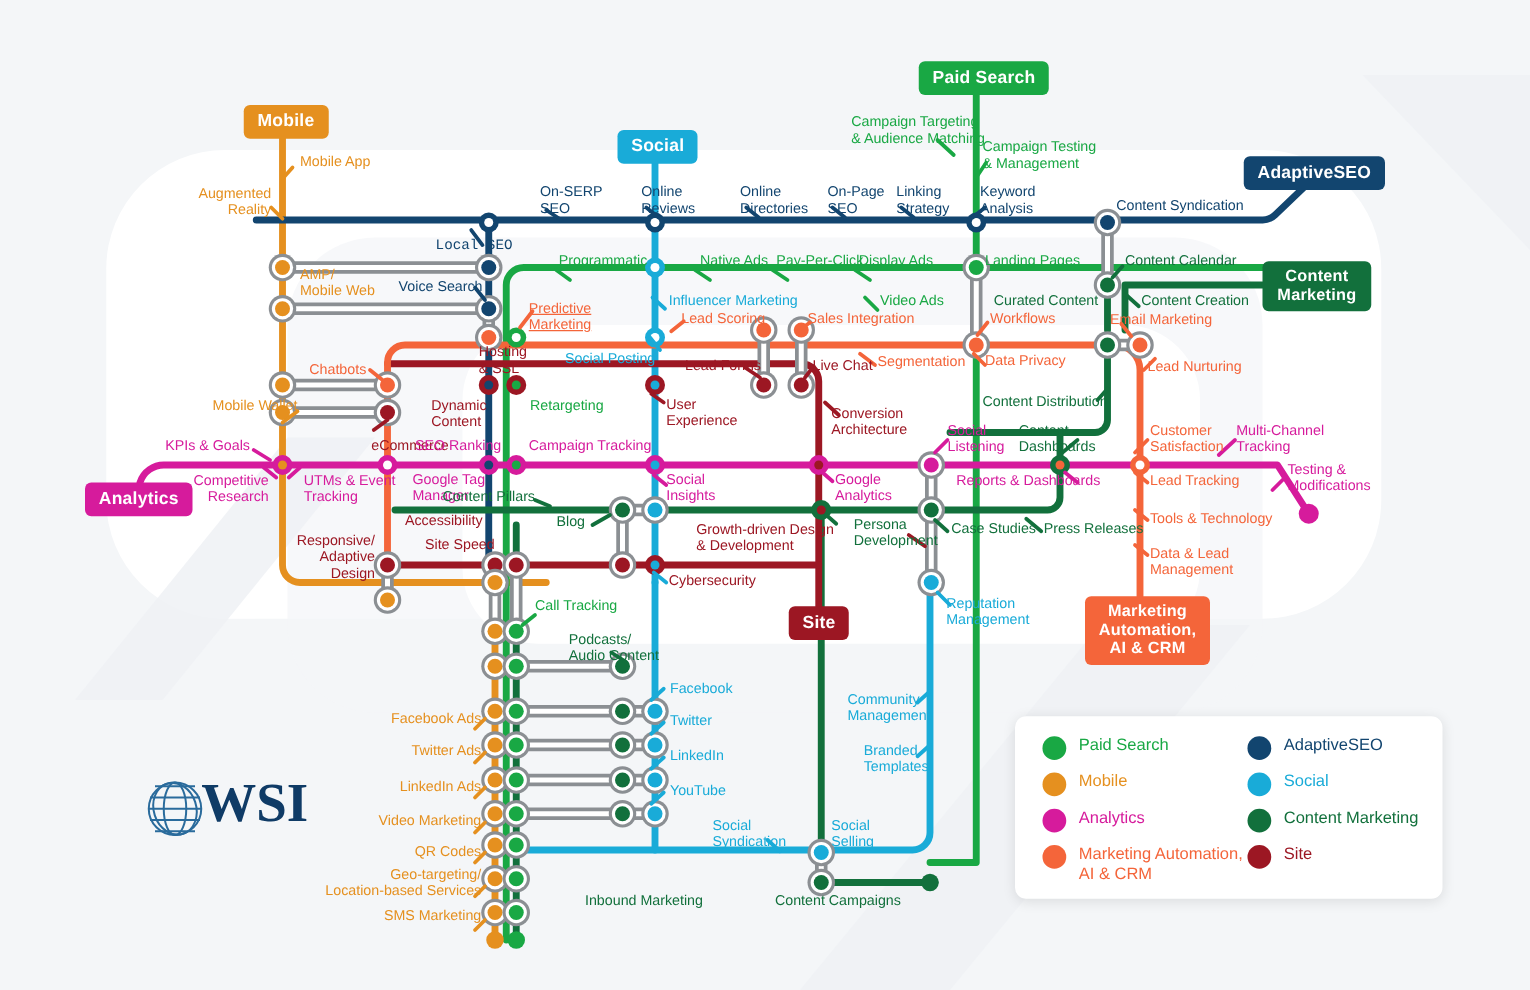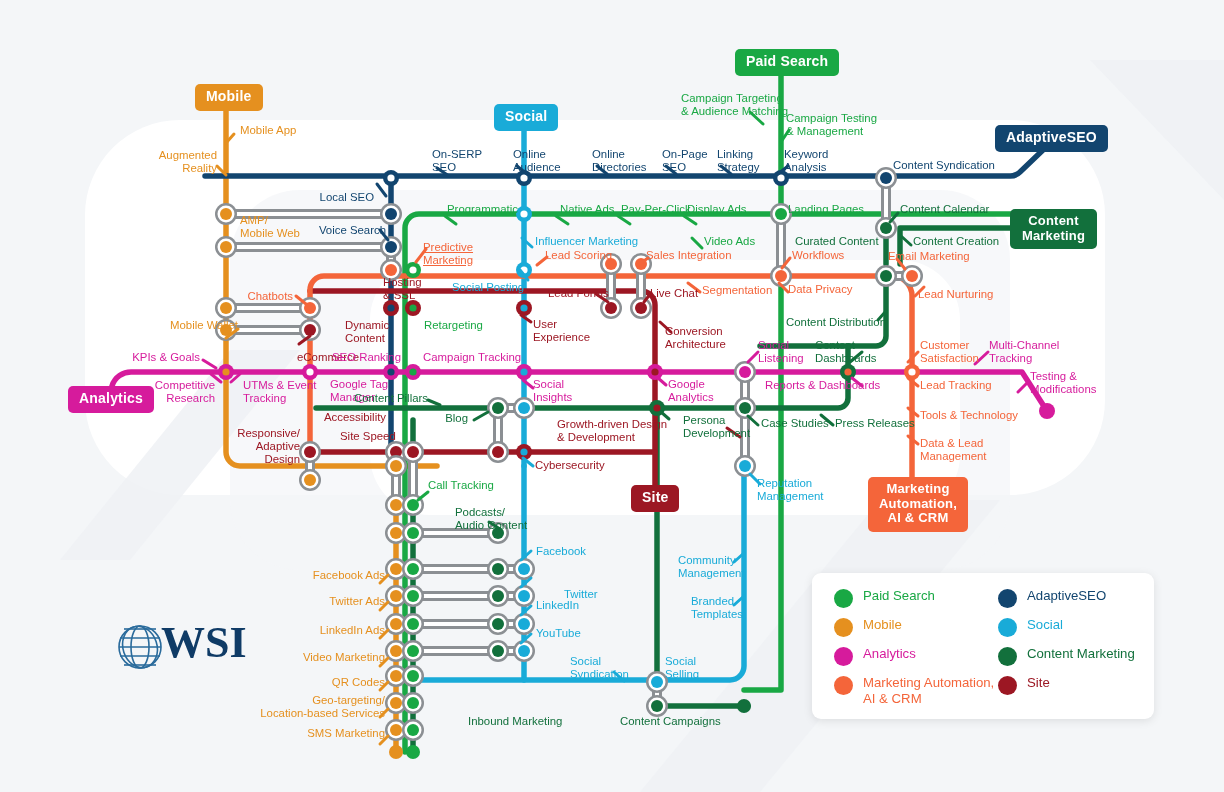--- a/index.html
+++ b/index.html
@@ -724,21 +724,21 @@
       <div class="lbl" style="color: rgb(214, 27, 156); top: 379px; left: 243px;">
         <div>UTMs &amp; Event</div>
         <div>Tracking</div>
       </div>
       <div class="lbl r" style="color: rgb(244, 101, 58); top: 290px; right: 931px;">
         <div>Chatbots</div>
       </div>
       <div class="lbl" style="color: rgb(156, 23, 35); top: 351px; left: 261px; margin-left: 36px;">
         <div>eCommerce</div>
       </div>
-      <div class="lbl r" style="color: rgb(18, 69, 111); top: 191px; right: 850px;">
+      <div class="lbl r" style="color: rgb(18, 69, 111); top: 191px; right: 814px; font-family: Liberation Mono, monospace;">
         <div>Local SEO</div>
       </div>
       <div class="lbl r" style="color: rgb(18, 69, 111); top: 224px; right: 838px;">
         <div>Voice Search</div>
       </div>
       <div class="lbl" style="color: rgb(156, 23, 35); top: 276px; left: 352px; margin-left: 31px;">
         <div>Hosting</div>
         <div>&amp; SSL</div>
       </div>
       <div class="lbl" style="color: rgb(156, 23, 35); top: 319px; left: 345px;">
@@ -788,36 +788,36 @@
       </div>
       <div class="lbl" style="color: rgb(18, 69, 111); top: 148px; left: 432px;">
         <div>On-SERP</div>
         <div>SEO</div>
       </div>
       <div class="lbl" style="color: rgb(25, 168, 68); top: 203px; left: 447px;">
         <div>Programmatic</div>
       </div>
       <div class="lbl" style="color: rgb(18, 69, 111); top: 148px; left: 513px;">
         <div>Online</div>
-        <div>Audience</div>
+        <div>Reviews</div>
       </div>
       <div class="lbl" style="color: rgb(25, 171, 216); top: 281px; left: 452px;">
         <div>Social Posting</div>
       </div>
       <div class="lbl" style="color: rgb(25, 171, 216); top: 235px; left: 535px;">
         <div>Influencer Marketing</div>
       </div>
       <div class="lbl" style="color: rgb(214, 27, 156); top: 378px; left: 533px;">
         <div>Social</div>
         <div>Insights</div>
       </div>
       <div class="lbl" style="color: rgb(25, 171, 216); top: 545px; left: 536px;">
         <div>Facebook</div>
       </div>
-      <div class="lbl" style="color: rgb(25, 171, 216); top: 571px; left: 564px; margin-top: 17px;">
+      <div class="lbl" style="color: rgb(25, 171, 216); top: 571px; left: 536px;">
         <div>Twitter</div>
       </div>
       <div class="lbl" style="color: rgb(25, 171, 216); top: 599px; left: 536px;">
         <div>LinkedIn</div>
       </div>
       <div class="lbl" style="color: rgb(25, 171, 216); top: 627px; left: 536px;">
         <div>YouTube</div>
       </div>
       <div class="lbl" style="color: rgb(156, 23, 35); top: 459px; left: 535px;">
         <div>Cybersecurity</div>

